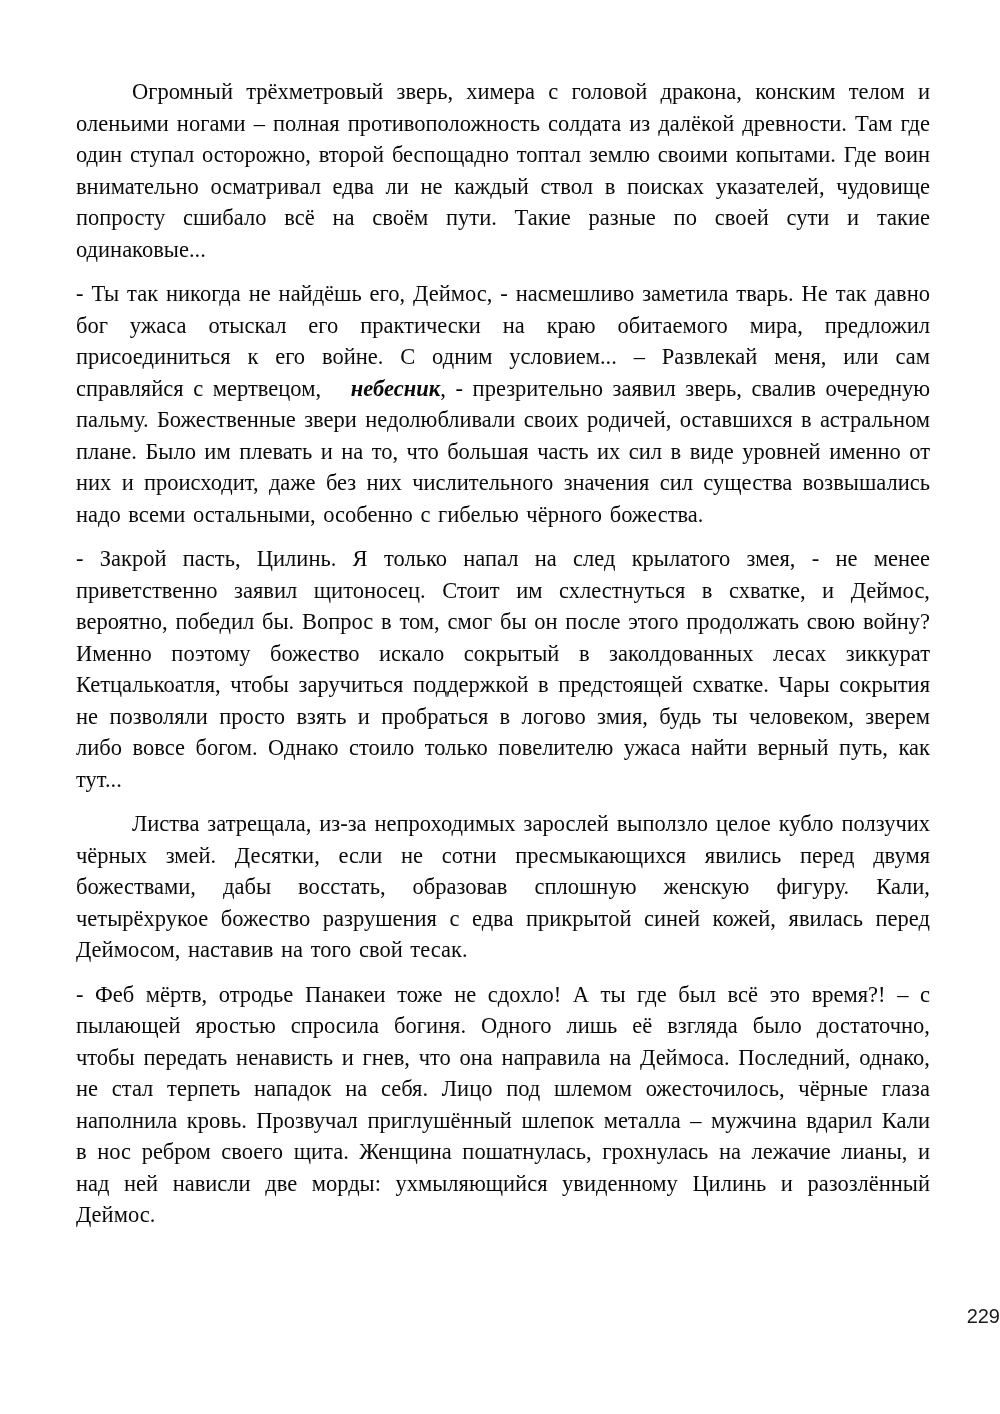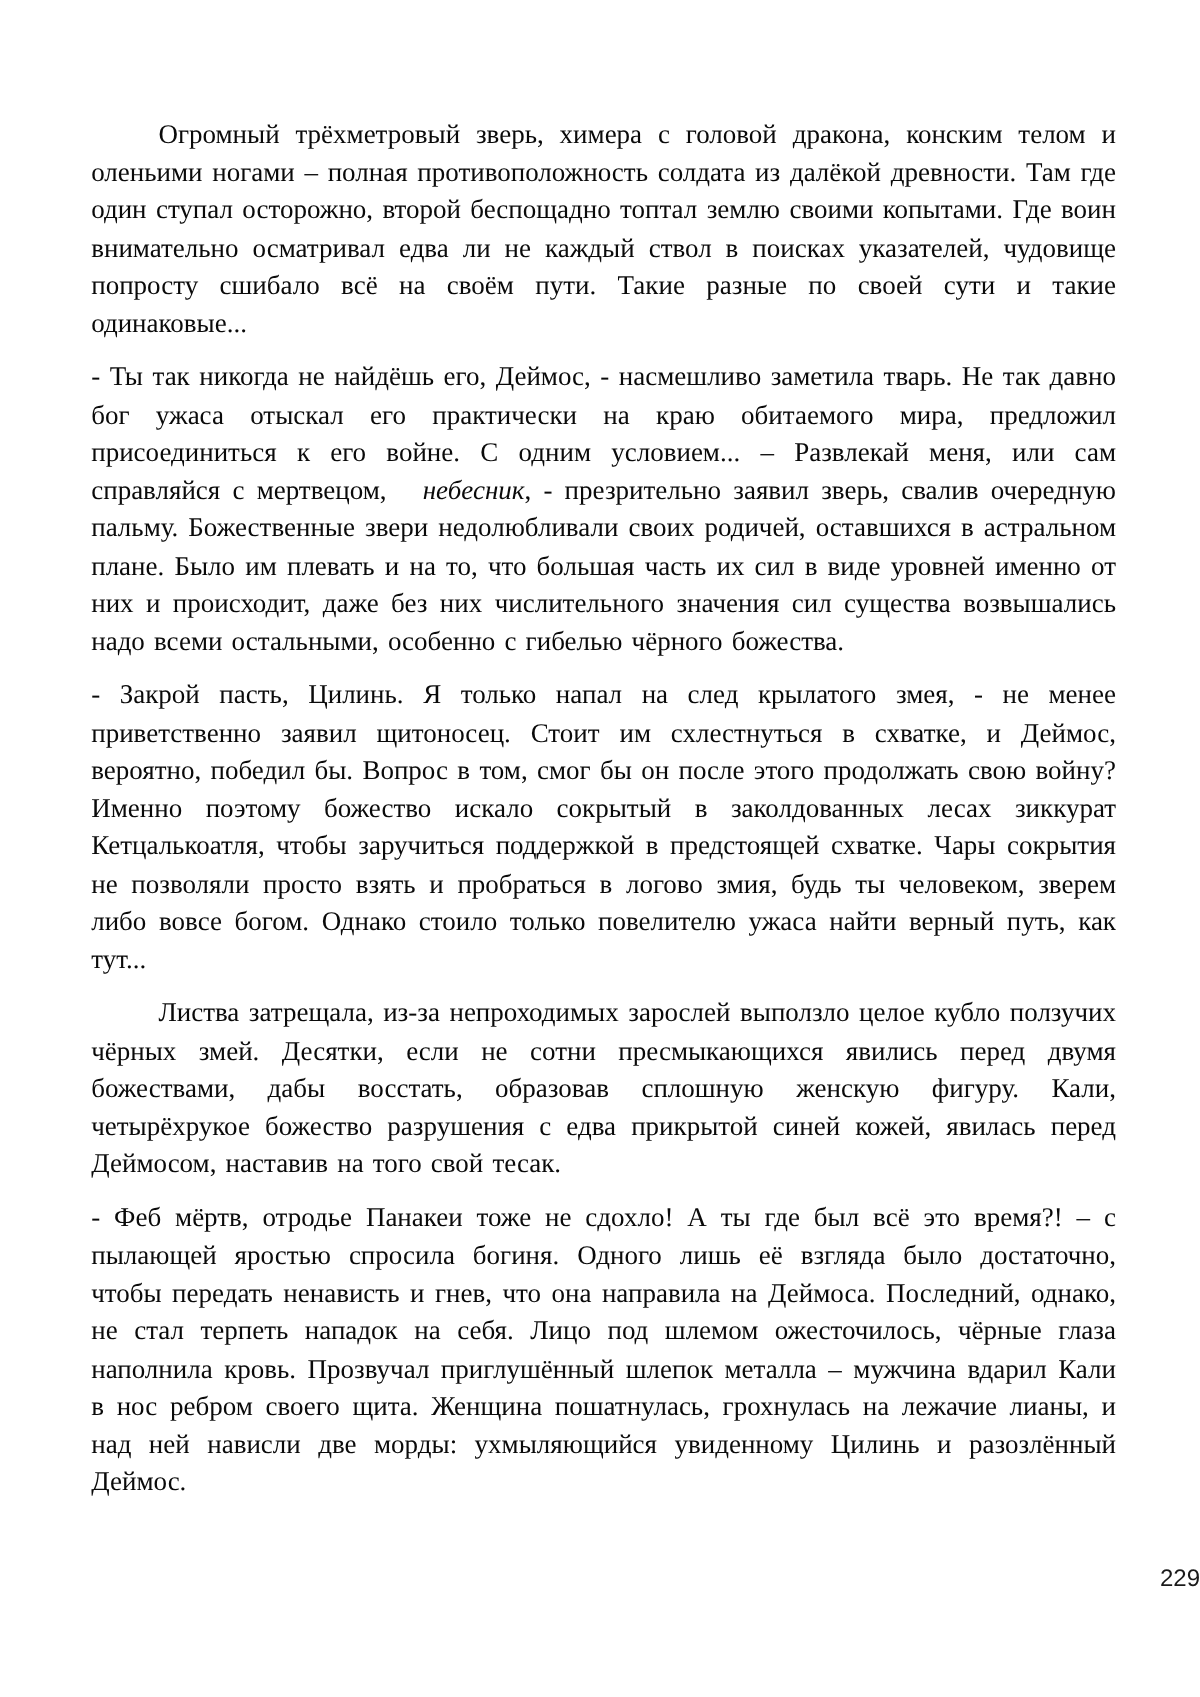--- a/index.html
+++ b/index.html
@@ -7,37 +7,37 @@
     padding: 0;
     background: #ffffff;
   }
   .page {
     position: relative;
     width: 1000px;
     height: 1414px;
     margin: 0 auto;
     background: #ffffff;
     box-sizing: border-box;
-    padding: 96px 70px 0 76px;
+    padding: 76px 70px 0 76px;
     font-family: "Liberation Serif", "DejaVu Serif", serif;
     font-size: 22.5px;
     line-height: 31.5px;
     color: #0a0a0a;
   }
   .body-text p {
     margin: 0 0 13px 0;
     text-align: justify;
     text-justify: inter-word;
     word-spacing: 2px;
   }
   .body-text p.indented {
     text-indent: 56px;
   }
   .emph {
-    font-weight: normal;
+    font-weight: bold;
     font-style: italic;
     margin-left: 20px;
   }
   .page-number {
     position: absolute;
     left: 0;
     right: 0;
     bottom: 82px;
     text-align: right;
     font-family: "Liberation Sans", "DejaVu Sans", sans-serif;

